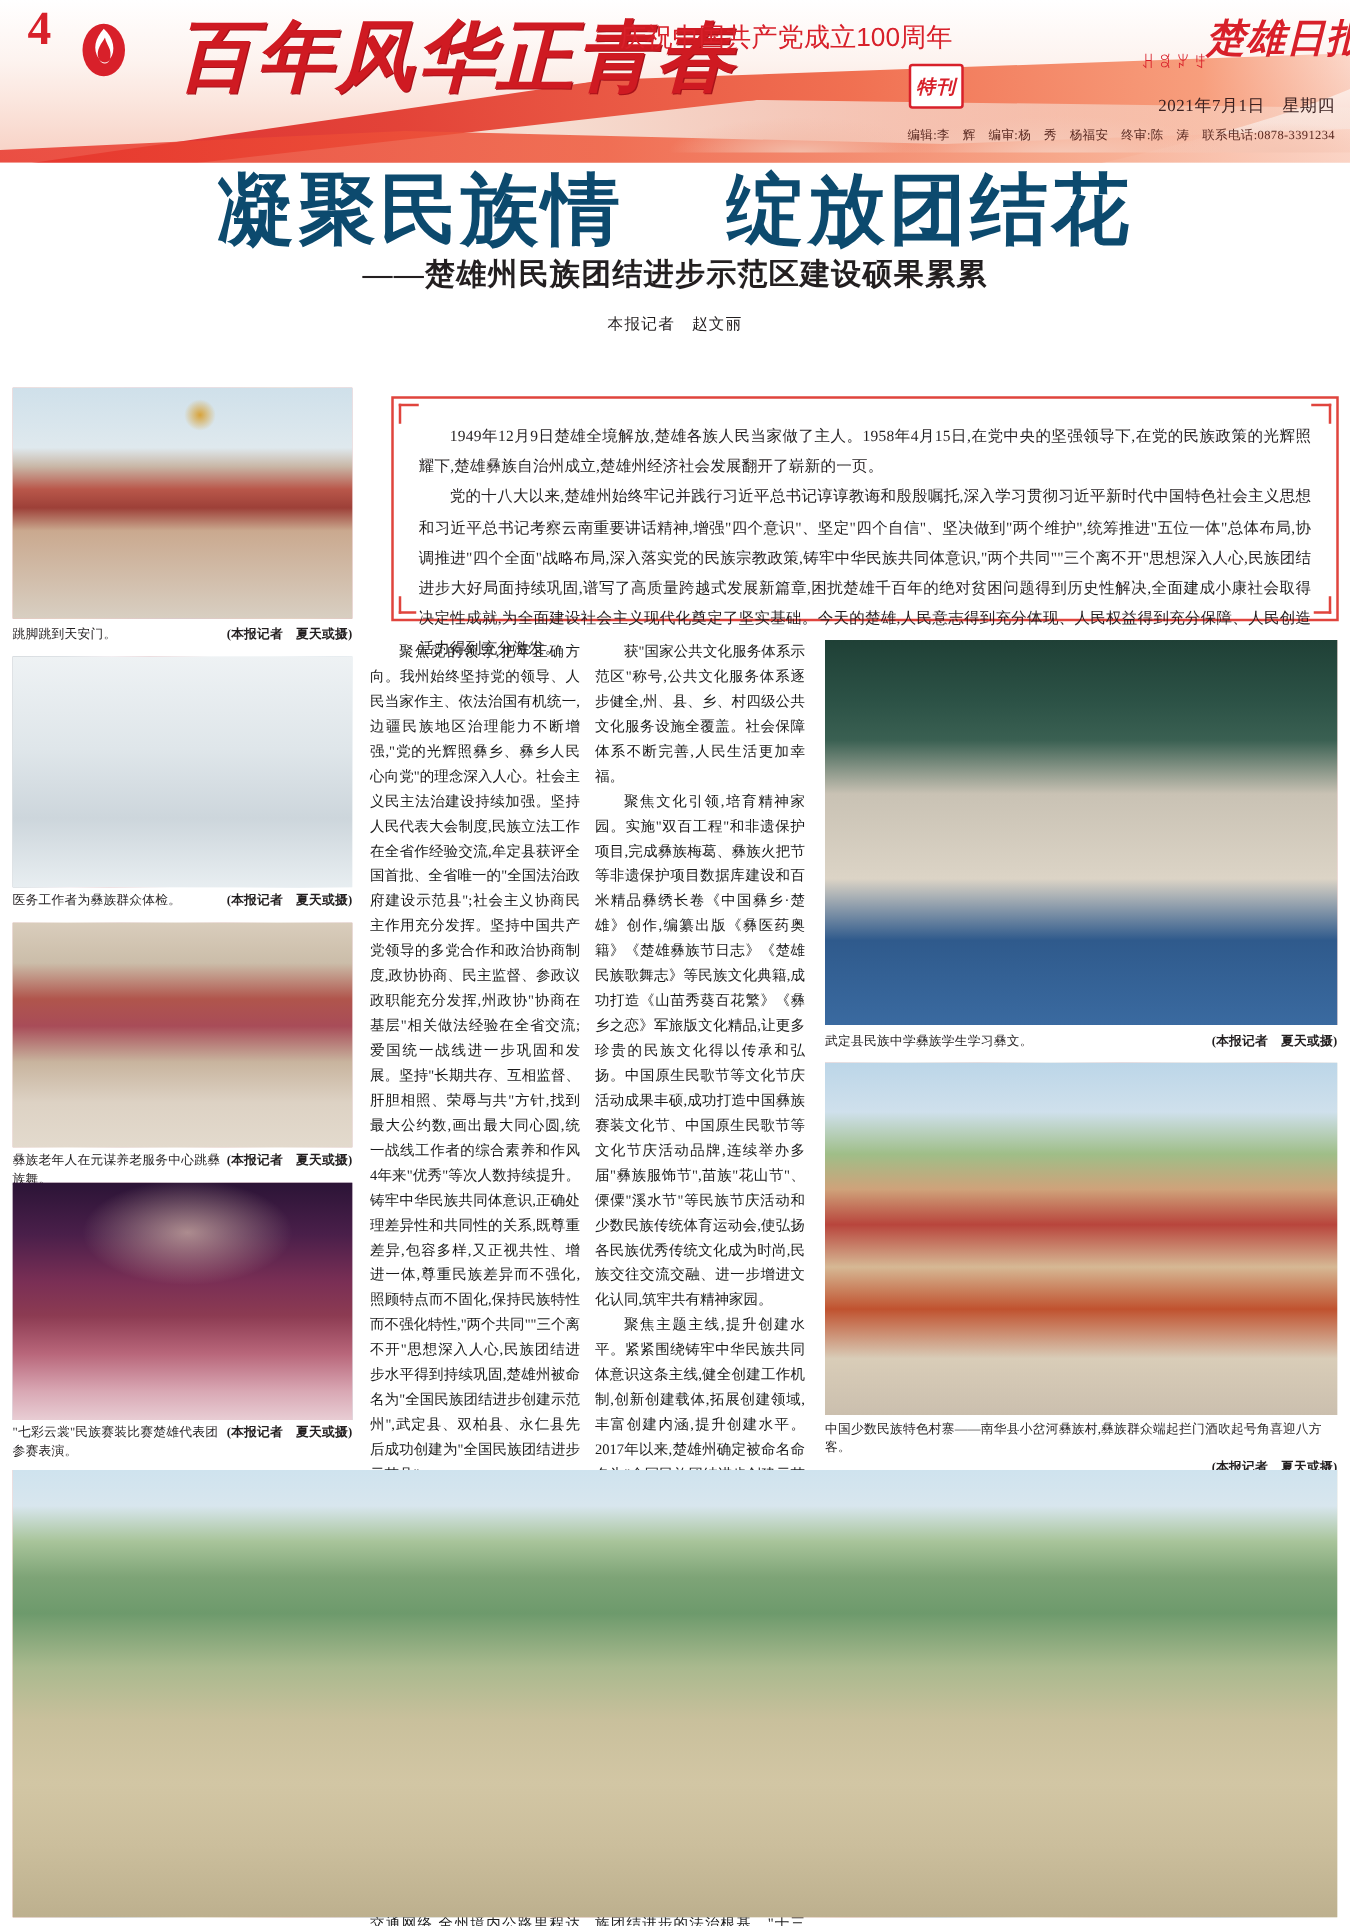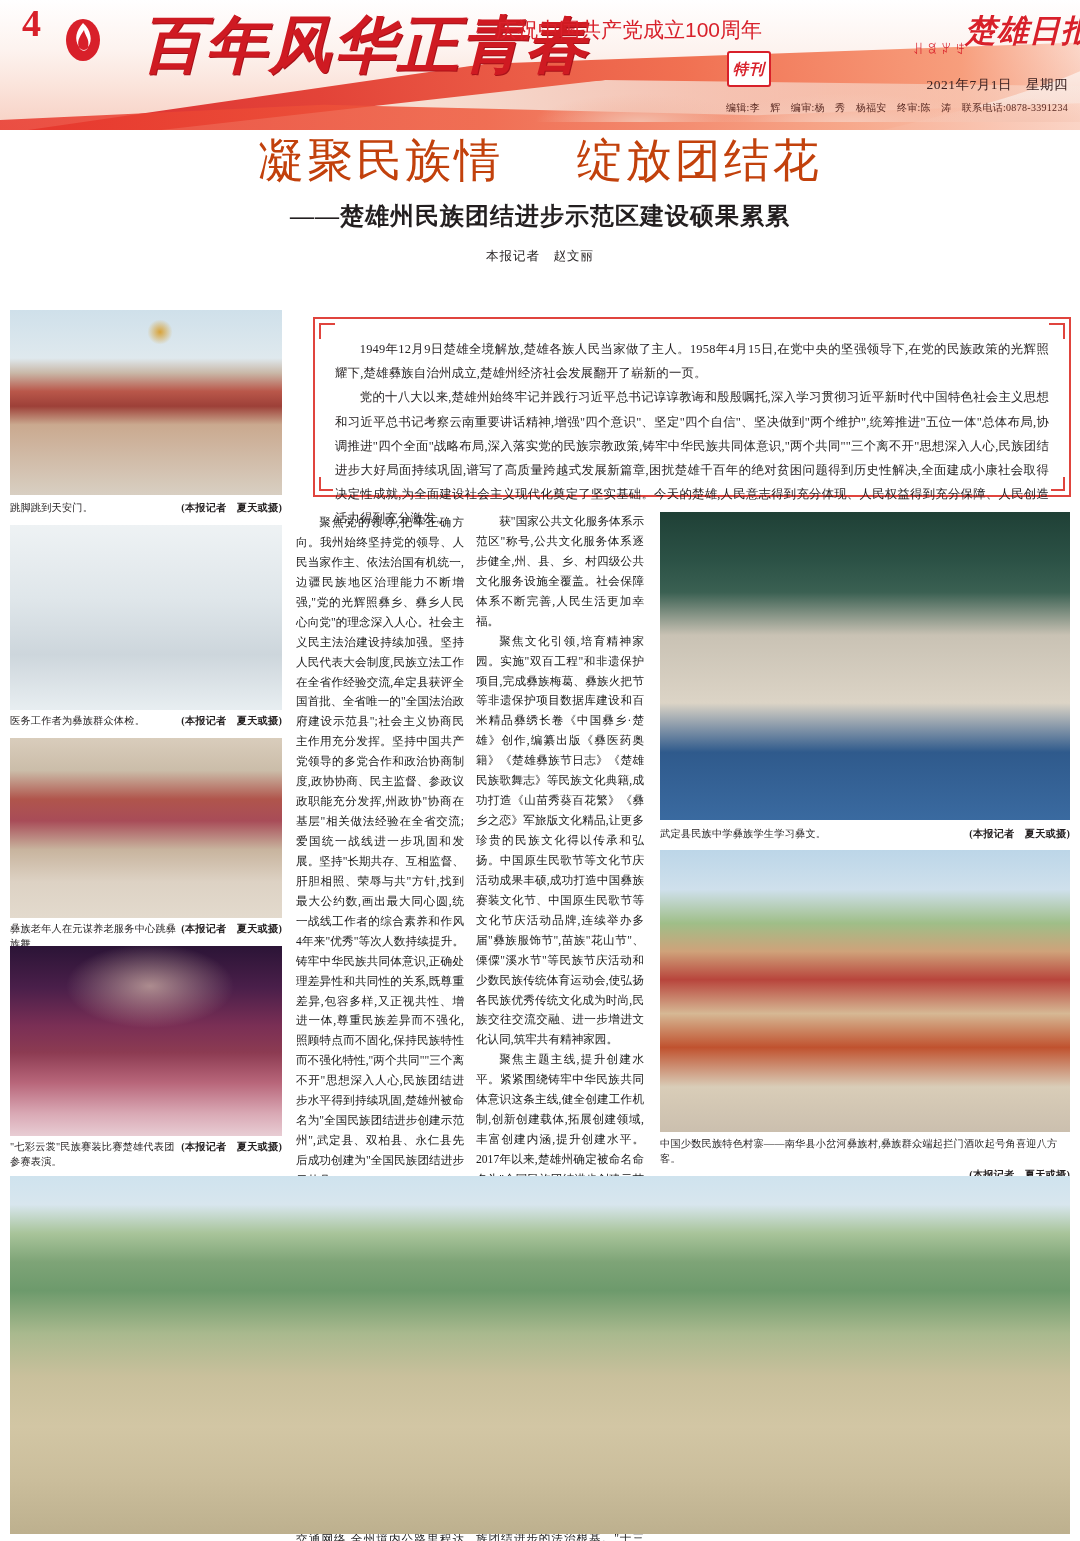--- a/index.html
+++ b/index.html
@@ -87,26 +87,26 @@
   }
   .mast-credits {
     position:absolute; right:12px; top:101px; font-size:10px; color:#5a2a22;
     white-space:nowrap; letter-spacing:.3px;
   }
 
   
   .headline-zone { position:absolute; left:0; top:136px; width:1080px; text-align:center; }
   .headline {
     font-family:"Liberation Sans", sans-serif;
-    font-size:46px; font-weight:normal; color:#c2410c; letter-spacing:3px;
+    font-size:62px; font-weight:bold; color:#0c4a6e; letter-spacing:3px;
     line-height:1.08;
   }
   .headline .gap { display:inline-block; width:42px; }
   .subhead {
-    margin-top:14px; font-size:24px; color:#231f20; letter-spacing:1px;
+    font-size:24px; color:#231f20; letter-spacing:1px;
     font-family:"Liberation Serif", serif; font-weight:bold;
   }
   .byline { margin-top:16px; font-size:12.5px; color:#231f20; letter-spacing:1px; }
 
   
   .intro-box {
     position:absolute; left:313px; top:317px; width:758px; height:180px;
     border:2px solid #e0443d; background:#fff;
     padding:18px 20px 10px 20px;
   }

